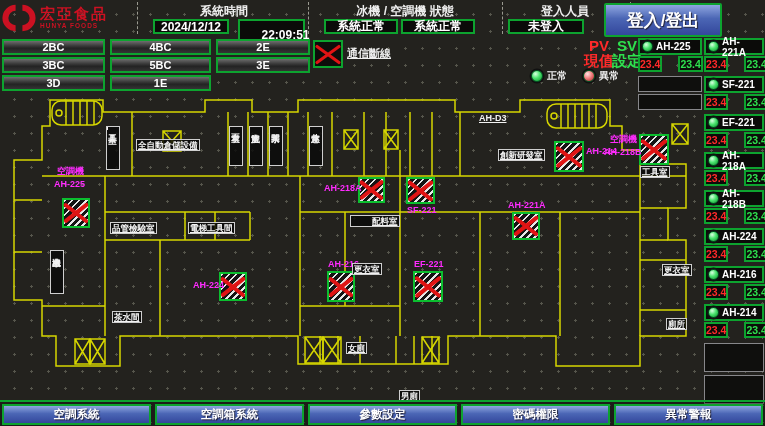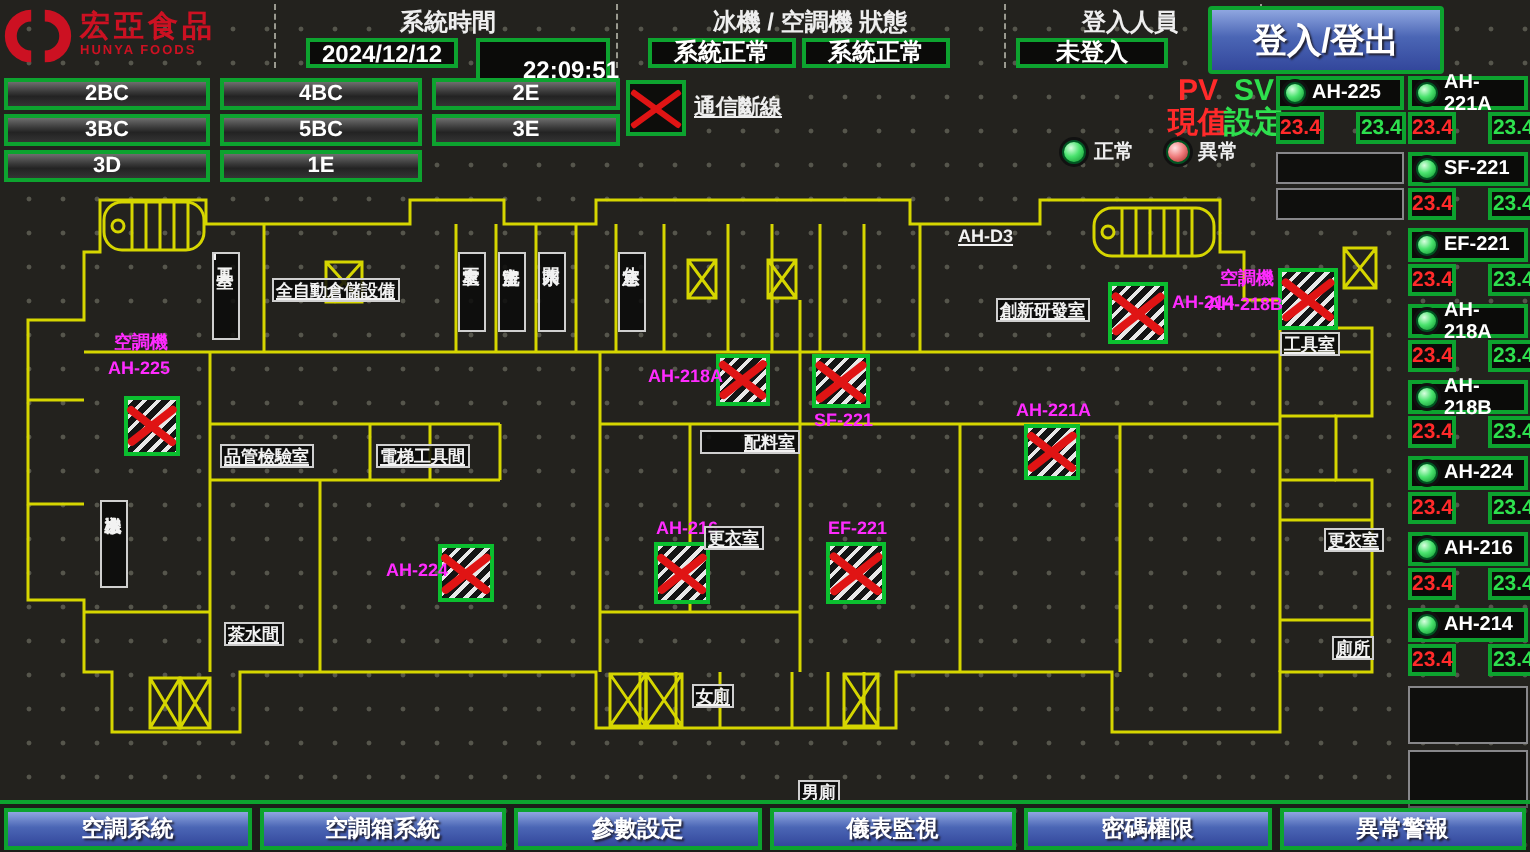--- a/index.html
+++ b/index.html
@@ -361,20 +361,19 @@
   <div class="empty-box abs" style="left:704px;top:375px;width:60px;height:29px;"></div>
 
   <div class="footer">
 
       <button class="btn-blue">空調系統</button>
 
       <button class="btn-blue">空調箱系統</button>
 
       <button class="btn-blue">參數設定</button>
 
-      <button class="btn-blue">儀表監視</button>
 
       <button class="btn-blue">密碼權限</button>
 
       <button class="btn-blue">異常警報</button>
     </div>
 
 </div>
 
 </body></html>

